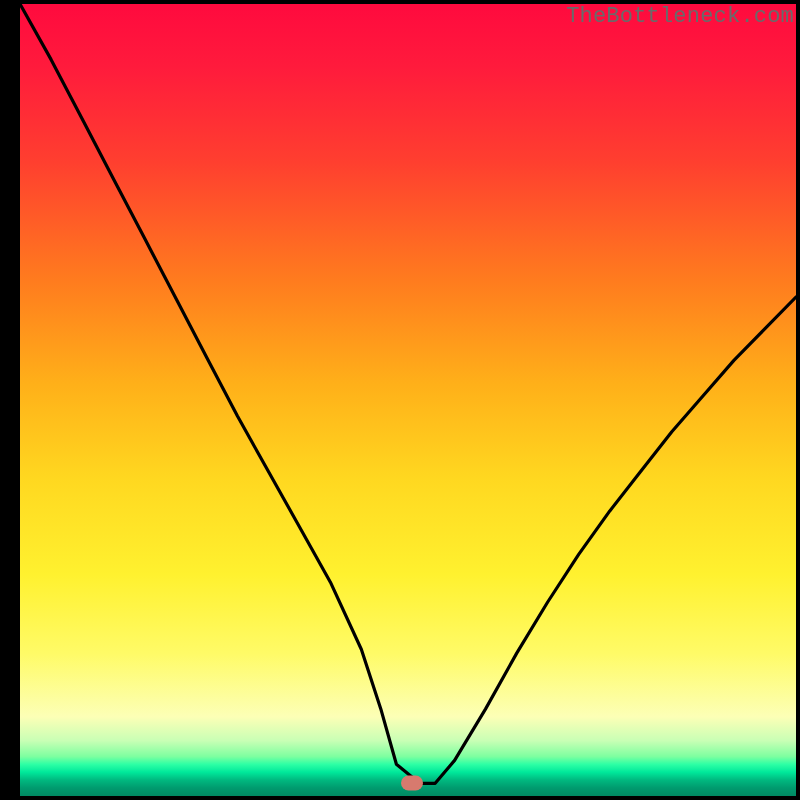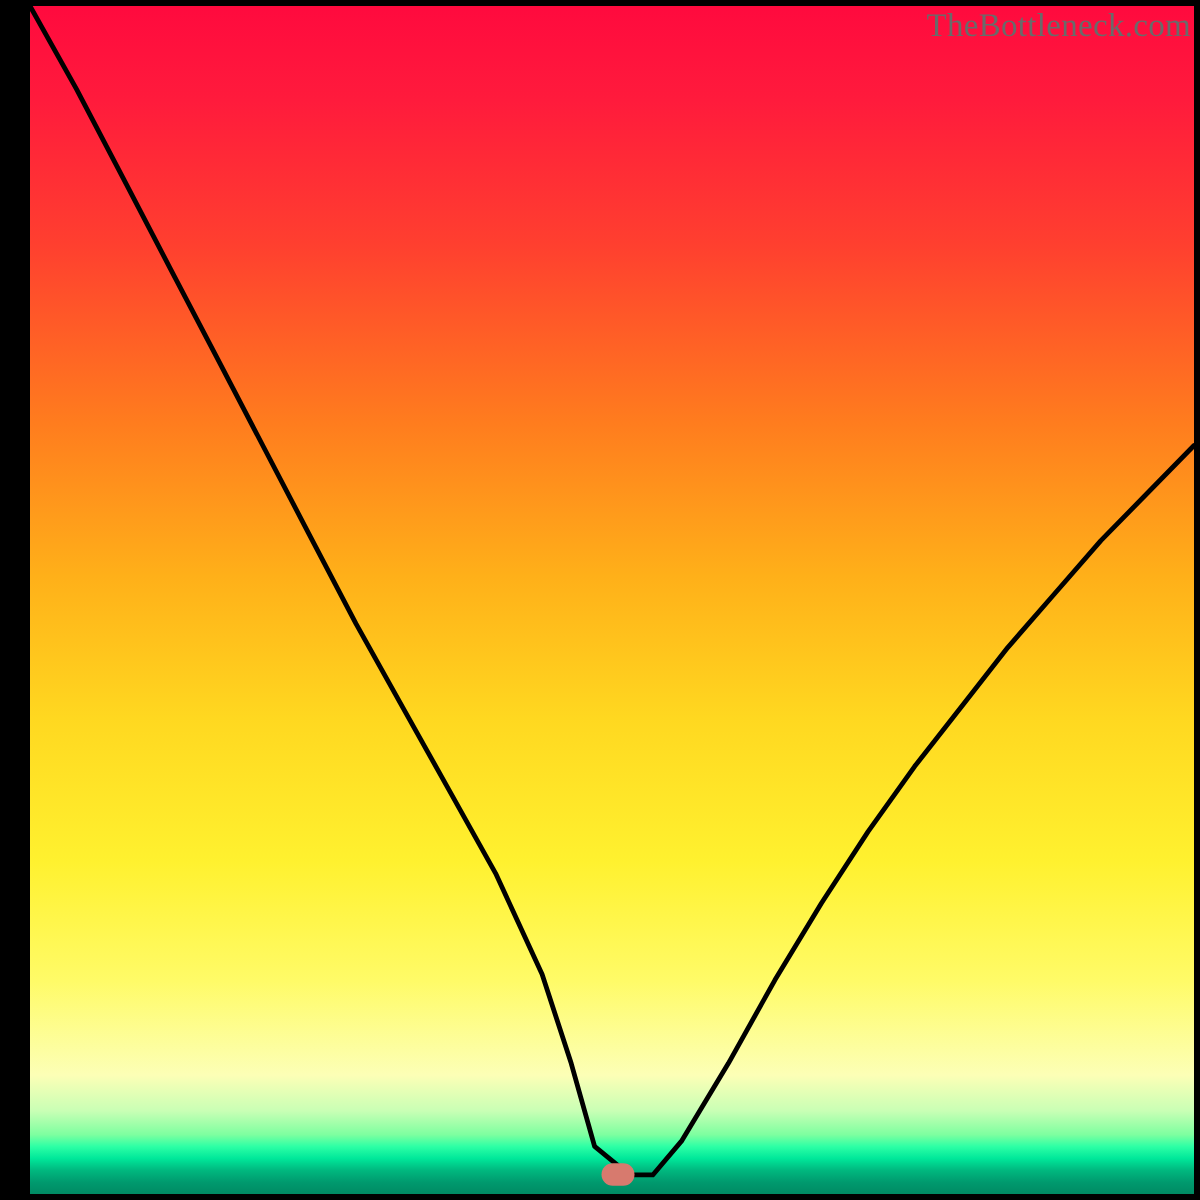--- a/index.html
+++ b/index.html
@@ -65,21 +65,21 @@
     width: 22px;
     height: 15px;
     border-radius: 9px;
     background: #d77a6e;
     transform: translate(-50%, -50%);
   }
   .watermark {
     position: absolute;
     top: 4px;
     right: 6px;
-    font-family: Liberation Serif, serif;
+    font-family: Liberation Mono, monospace;
     font-size: 22px;
     color: #6a6a6a;
     letter-spacing: 0.2px;
   }
 </style>
 </head>
 <body>
 
 <div class="frame">
   <div class="plot">

